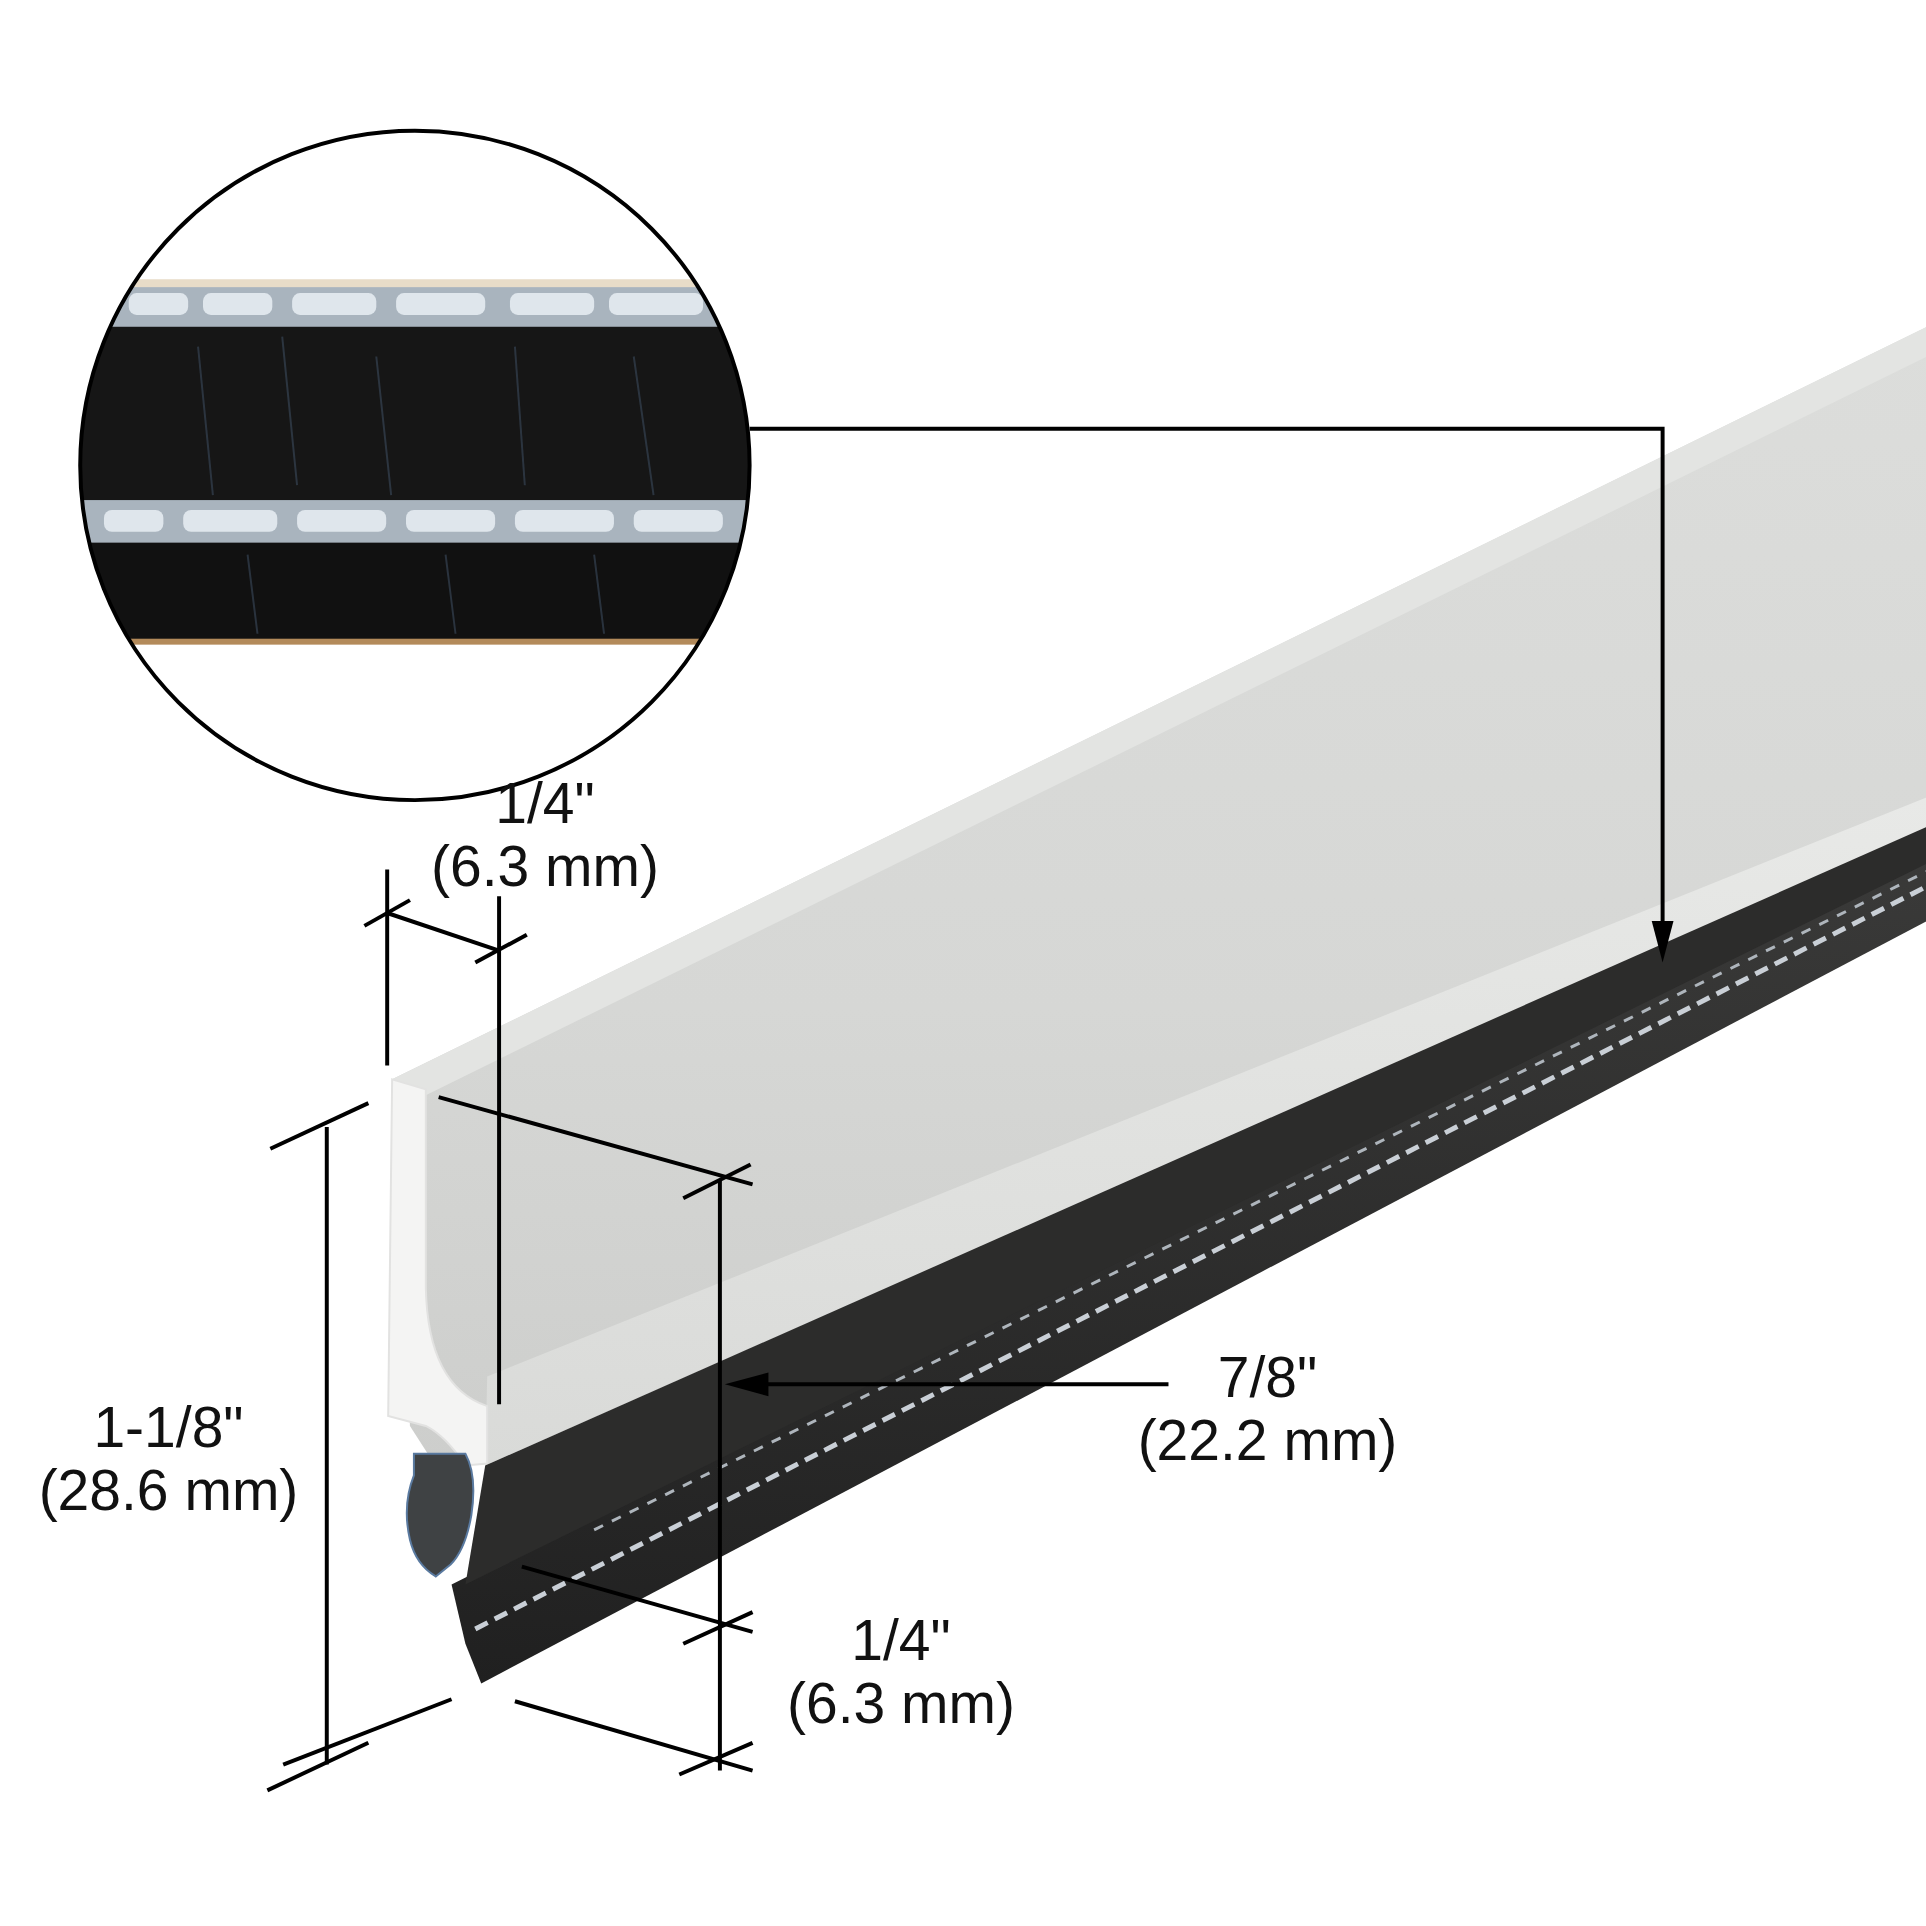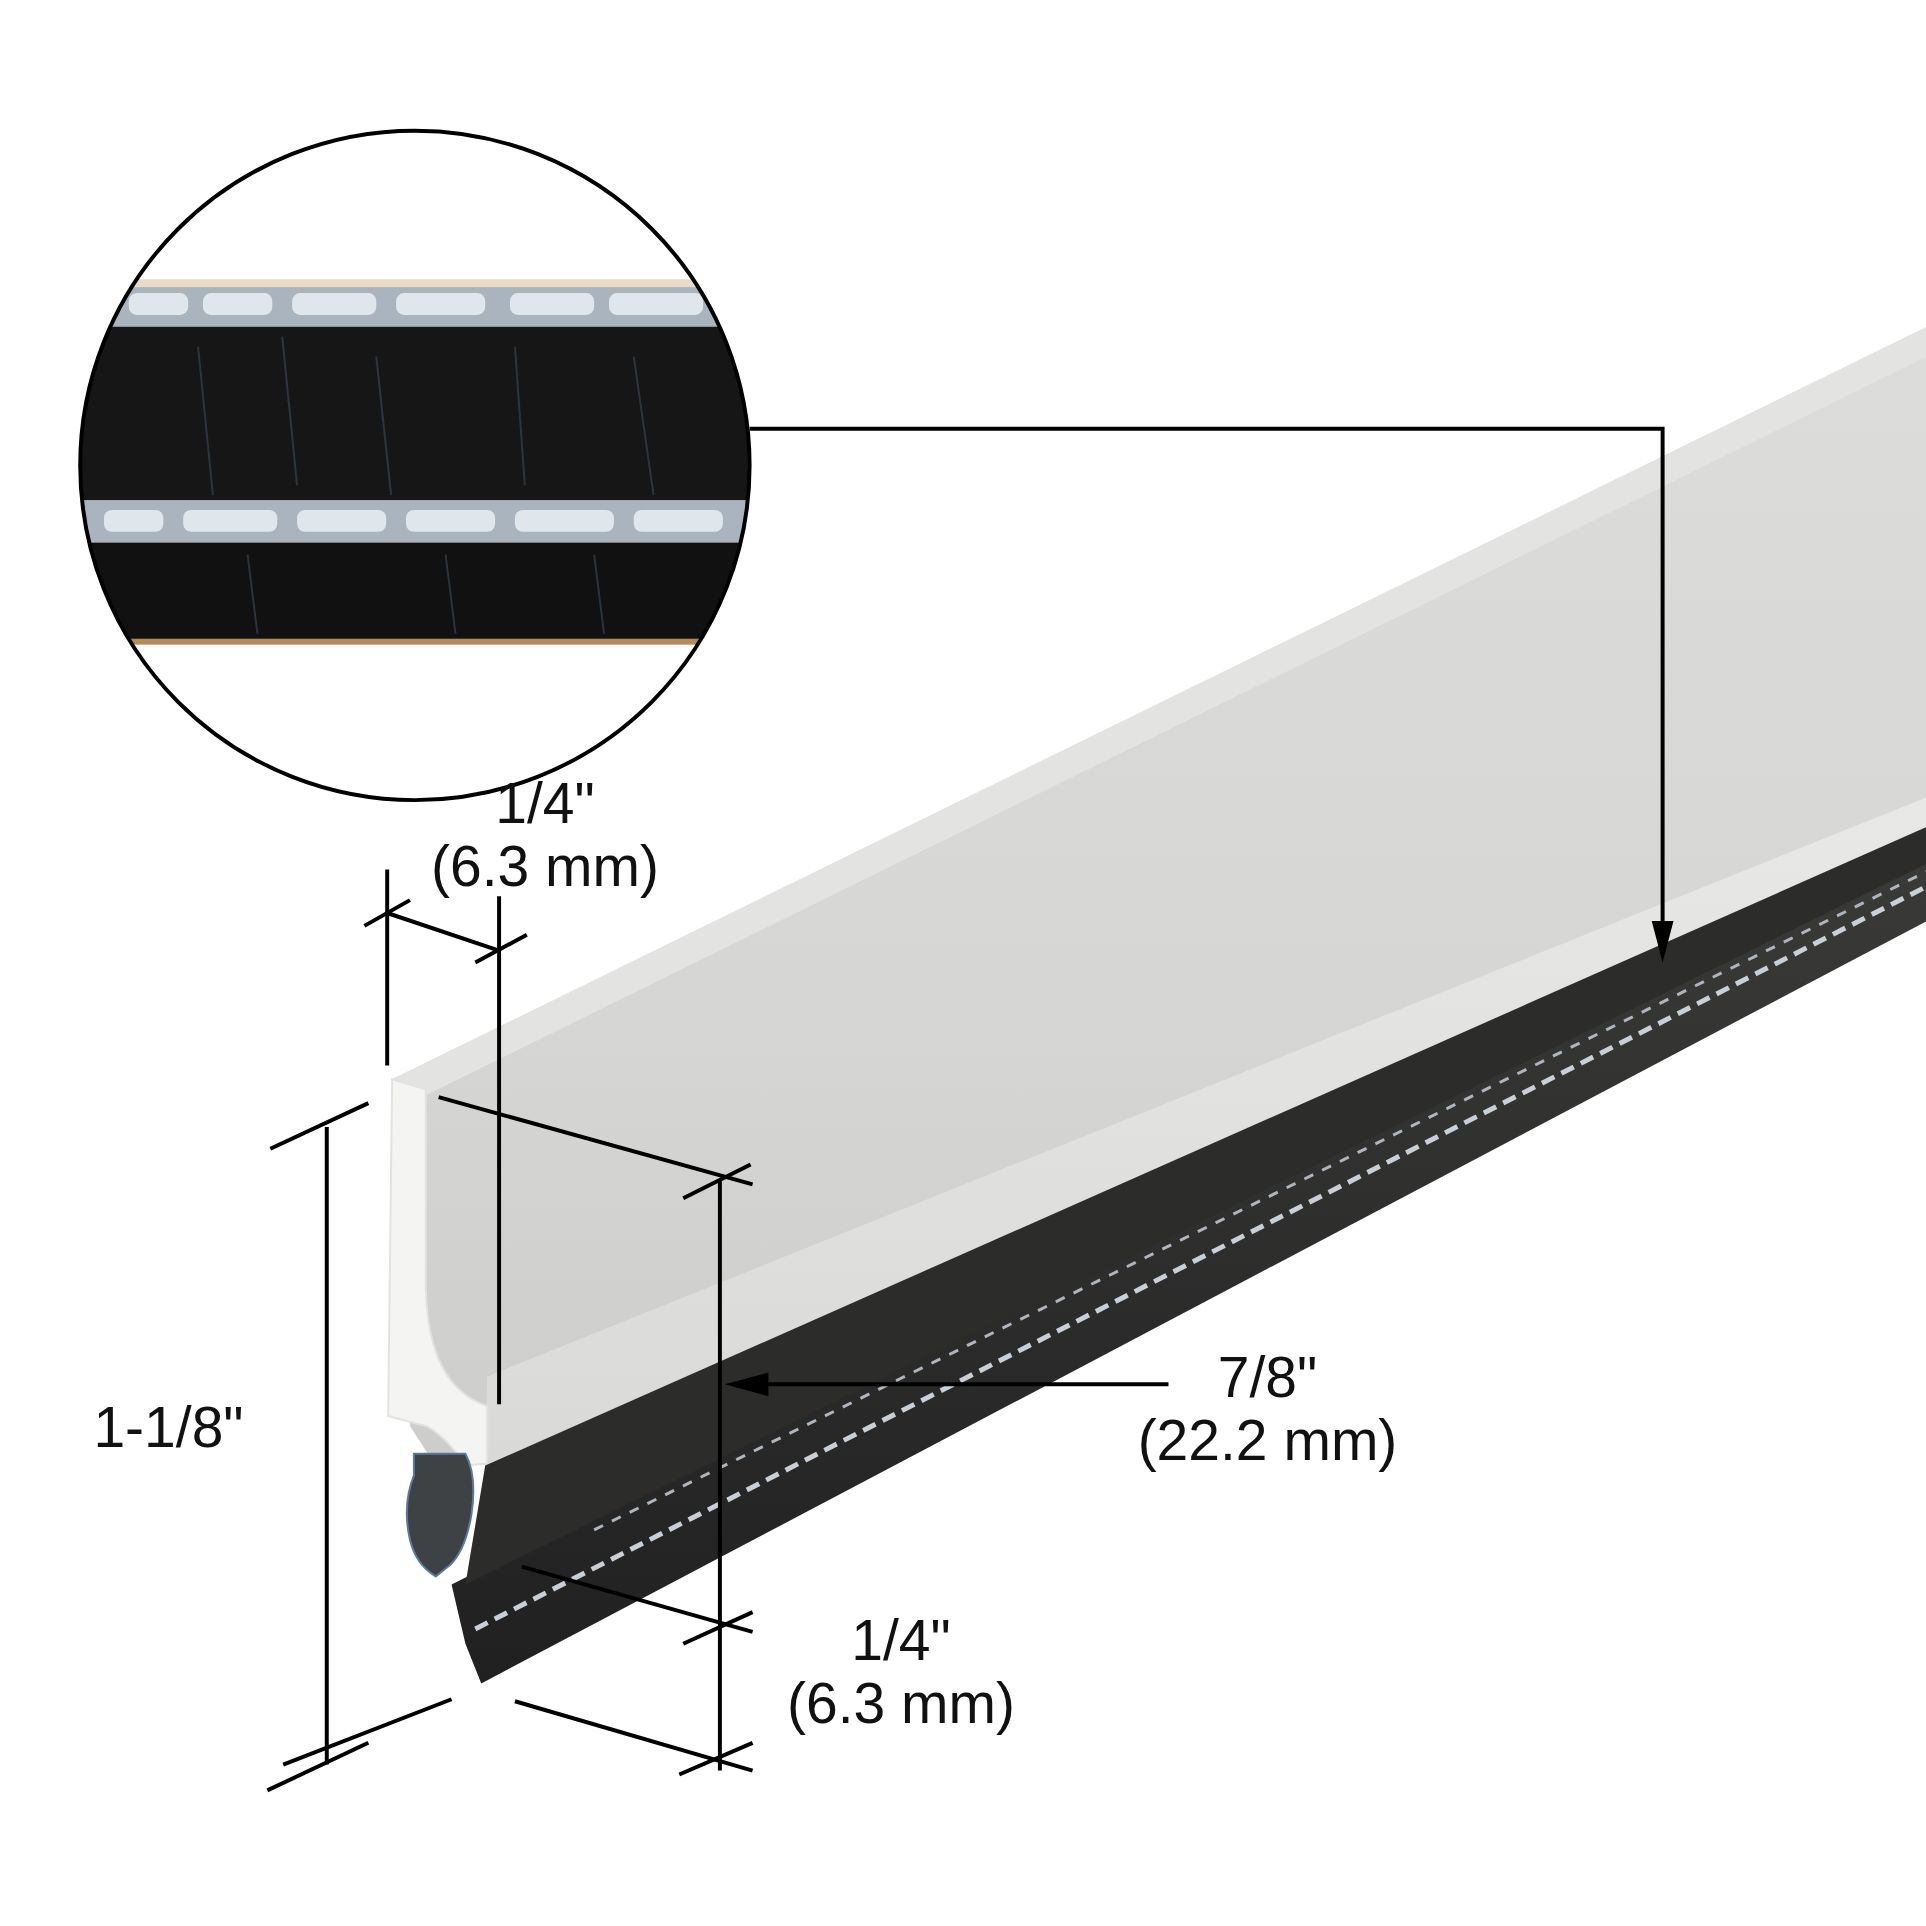--- a/index.html
+++ b/index.html
@@ -136,20 +136,21 @@
   <polygon points="732,1398 776,1386 776,1410" fill="#000"></polygon>
 </svg>
 
 <div class="dim-label" style="left:426px; top:772px; width:238px;">
   <span>1/4"</span>
   <span>(6.3 mm)</span>
 </div>
 
 <div class="dim-label" style="left:30px; top:1396px; width:277px;">
   <span>1-1/8"</span>
+  <span>(28.6 mm)</span>
 </div>
 
 <div class="dim-label" style="left:1129px; top:1346px; width:277px;">
   <span>7/8"</span>
   <span>(22.2 mm)</span>
 </div>
 
 <div class="dim-label" style="left:782px; top:1609px; width:238px;">
   <span>1/4"</span>
   <span>(6.3 mm)</span>

